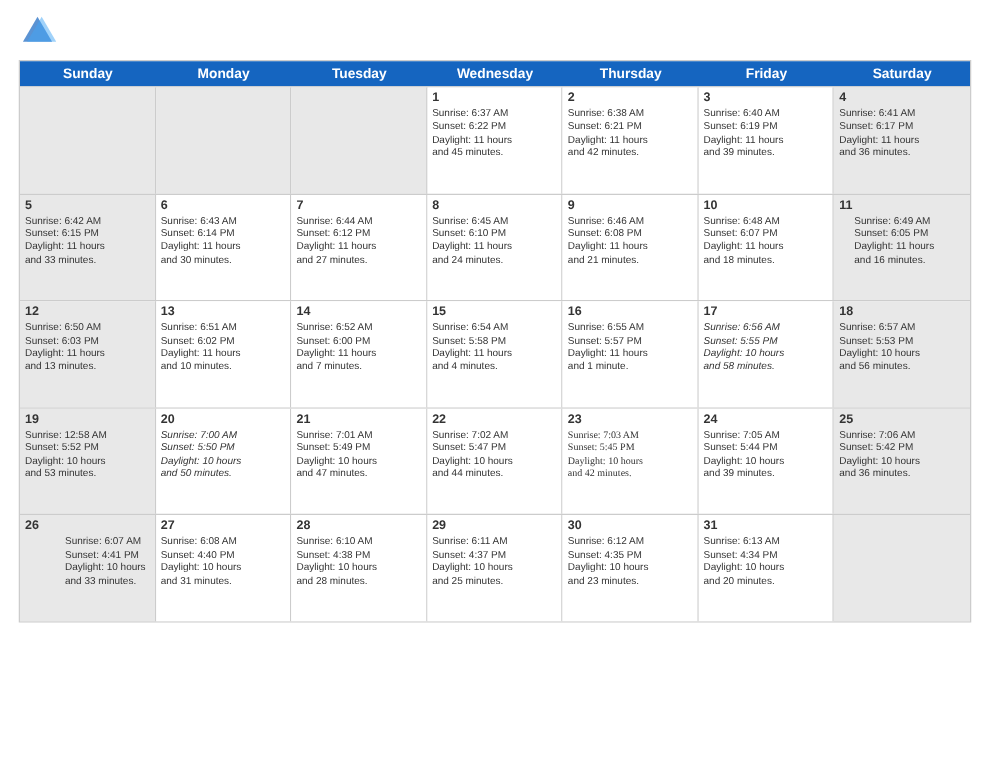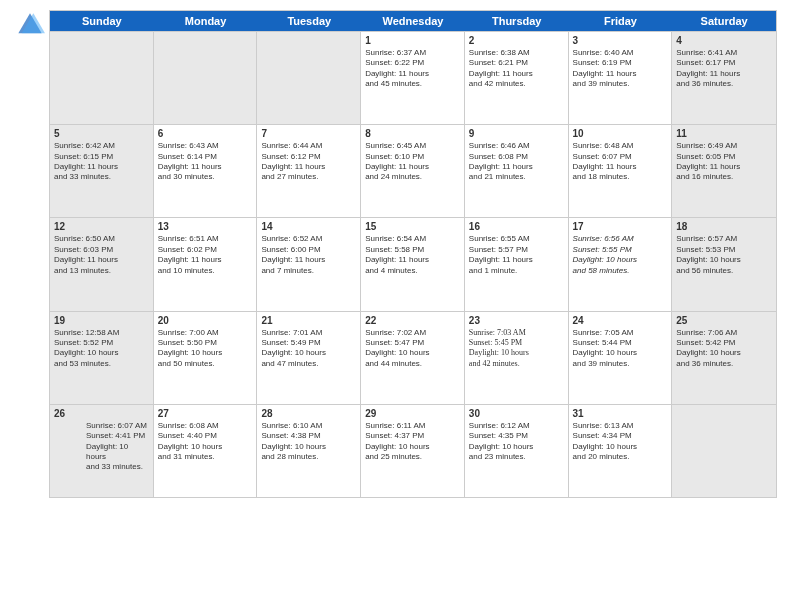--- a/index.html
+++ b/index.html
@@ -8,21 +8,21 @@
       background: #fff;
       width: 792px;
       height: 612px;
       overflow: hidden;
     }
     .page {
       width: 792px;
       height: 508px;
       padding: 10px 15px;
       display: flex;
-      flex-direction: row;
+      flex-direction: column;
     }
     .header {
       display: flex;
       justify-content: space-between;
       align-items: flex-start;
       margin-bottom: 8px;
     }
     .logo {
       display: flex;
       align-items: center;
@@ -208,21 +208,21 @@
           </div>
           <div class="cal-cell">
             <div class="day-num">10</div>
             <div class="cell-text" style="white-space: pre-wrap;">Sunrise: 6:48 AM
 Sunset: 6:07 PM
 Daylight: 11 hours
 and 18 minutes.</div>
           </div>
           <div class="cal-cell shaded">
             <div class="day-num">11</div>
-            <div class="cell-text" style="white-space: pre-wrap;">Sunrise: 6:49 AM
+            <div class="cell-text" style="white-space: pre-wrap; margin-left: 12px;">Sunrise: 6:49 AM
 Sunset: 6:05 PM
 Daylight: 11 hours
 and 16 minutes.</div>
           </div>
         </div>
         <div class="cal-row">
           <div class="cal-cell shaded">
             <div class="day-num">12</div>
             <div class="cell-text" style="white-space: pre-wrap;">Sunrise: 6:50 AM
 Sunset: 6:03 PM
@@ -275,21 +275,21 @@
         <div class="cal-row">
           <div class="cal-cell shaded">
             <div class="day-num">19</div>
             <div class="cell-text" style="white-space: pre-wrap;">Sunrise: 12:58 AM
 Sunset: 5:52 PM
 Daylight: 10 hours
 and 53 minutes.</div>
           </div>
           <div class="cal-cell">
             <div class="day-num">20</div>
-            <div class="cell-text" style="white-space: pre-wrap;">Sunrise: 7:00 AM
+            <div class="cell-text" style="white-space: pre-wrap; font-style: italic;">Sunrise: 7:00 AM
 Sunset: 5:50 PM
 Daylight: 10 hours
 and 50 minutes.</div>
           </div>
           <div class="cal-cell">
             <div class="day-num">21</div>
             <div class="cell-text" style="white-space: pre-wrap;">Sunrise: 7:01 AM
 Sunset: 5:49 PM
 Daylight: 10 hours
 and 47 minutes.</div>

